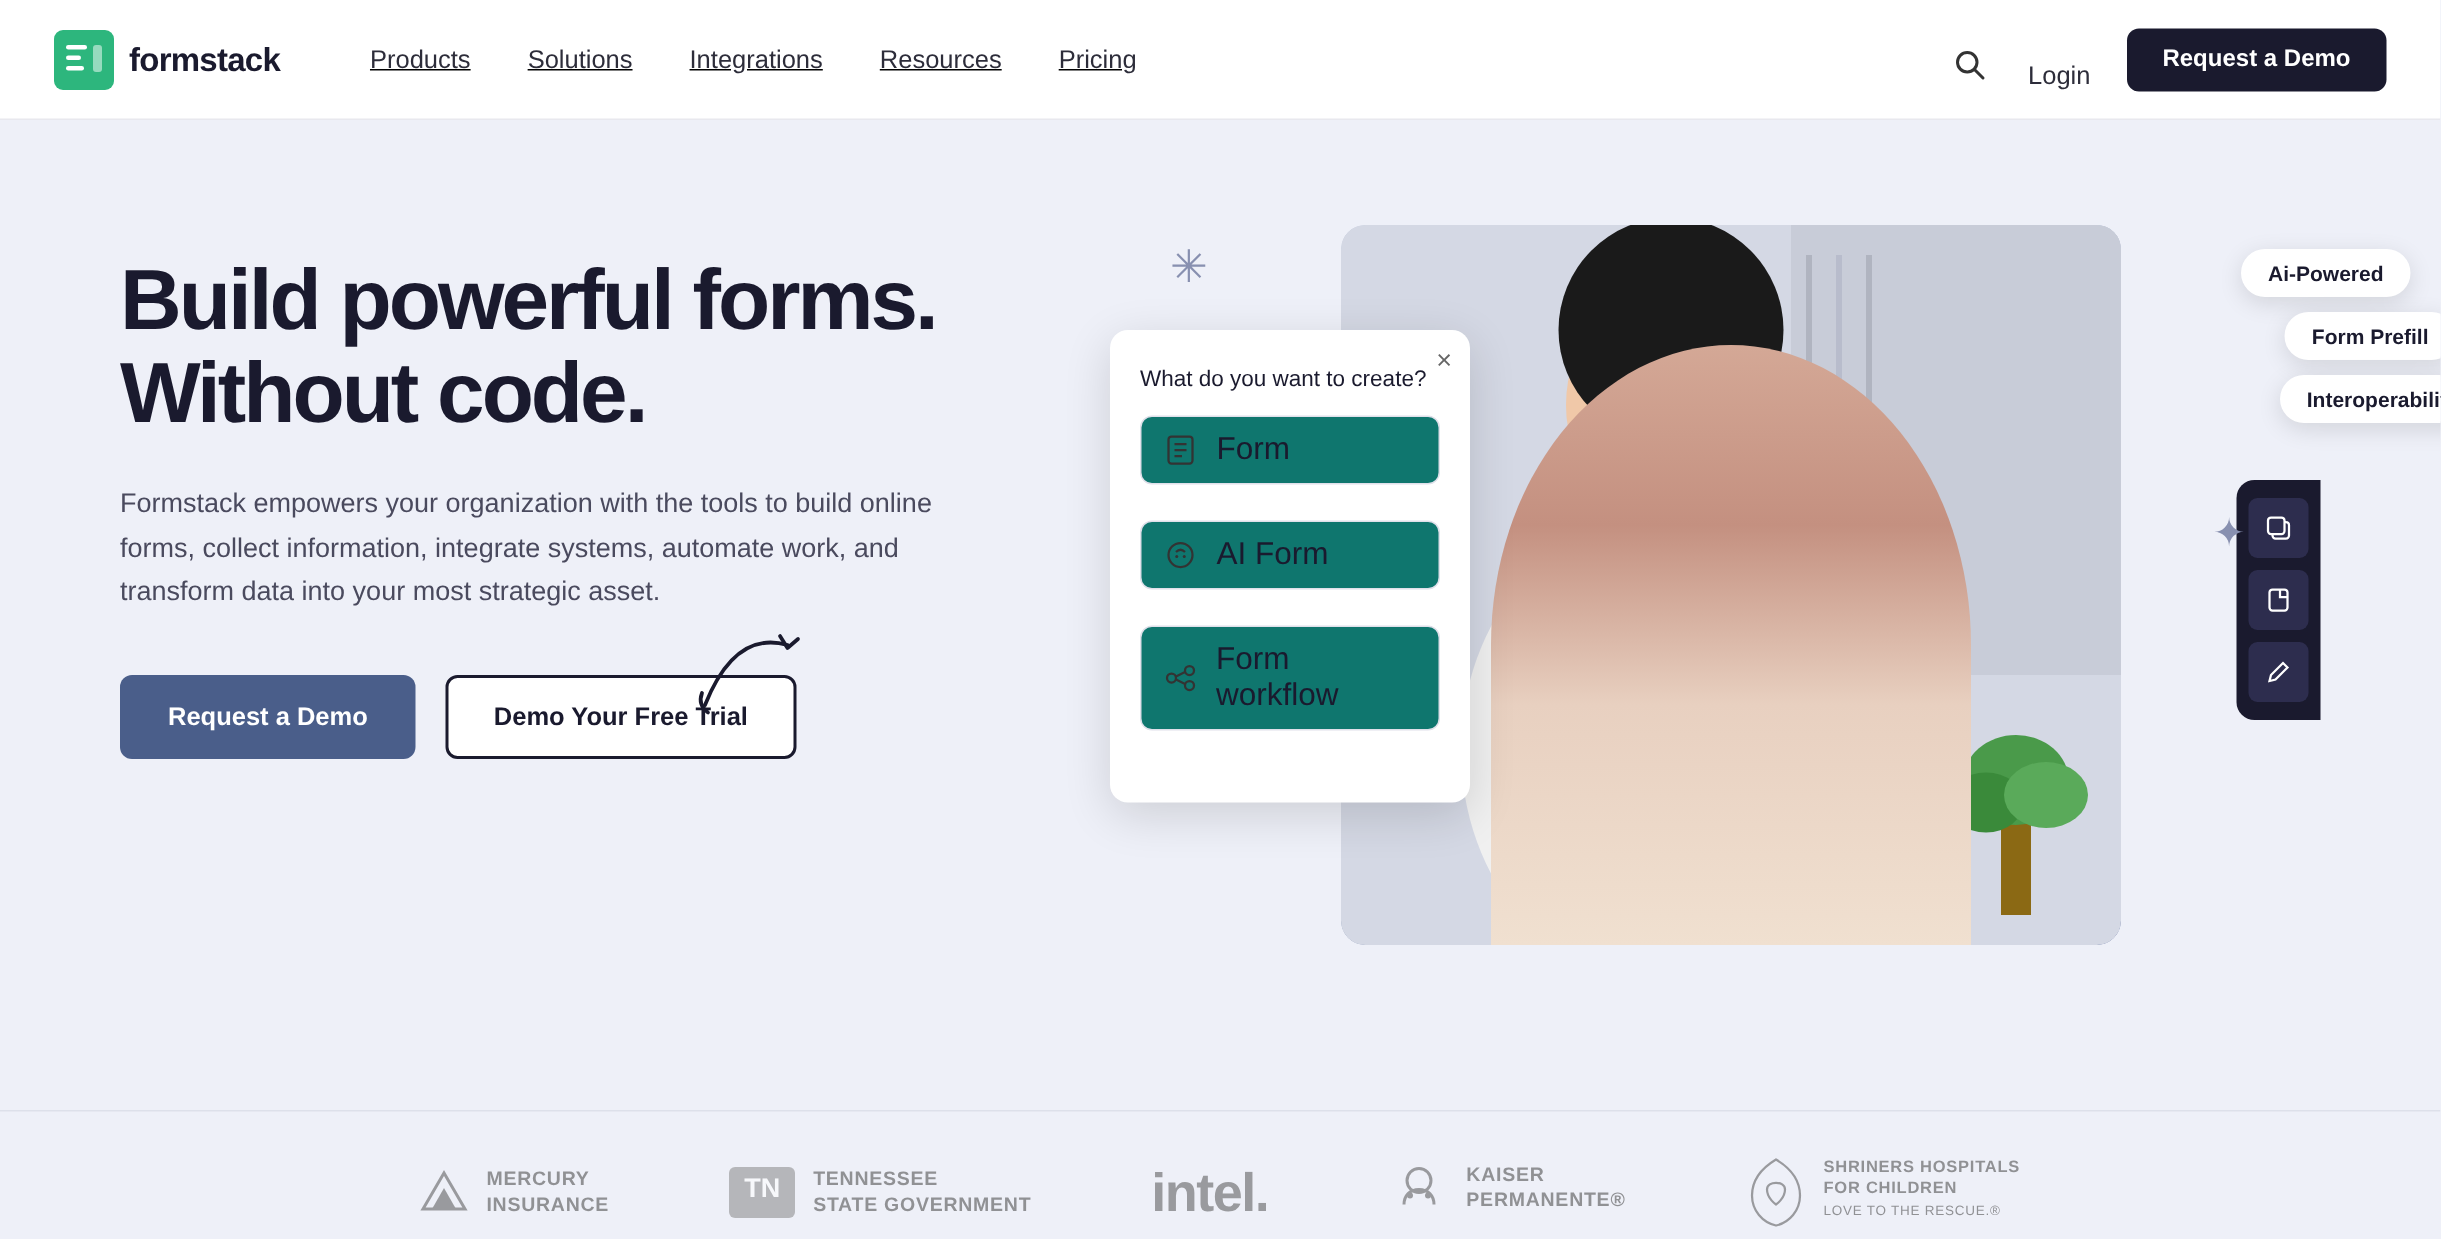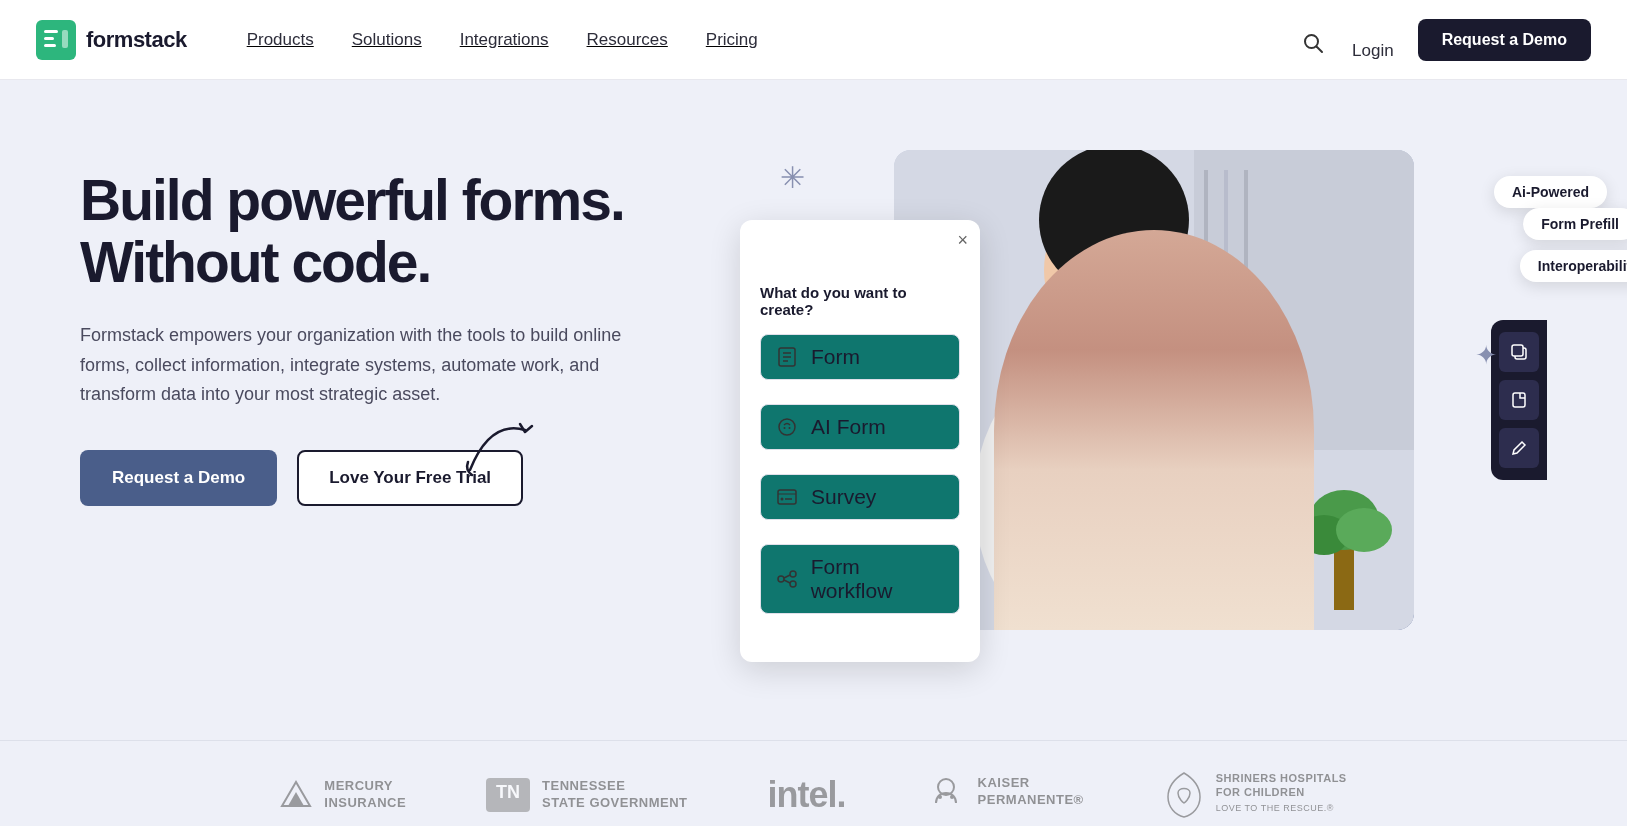--- a/index.html
+++ b/index.html
@@ -188,24 +188,23 @@
       right: 12px;
       top: 10px;
       background: none;
       border: none;
       font-size: 18px;
       cursor: pointer;
       color: #666;
     }
     .dialog-title {
       font-size: 15px;
-      font-weight: 700;
+      font-weight: 400;
       color: #1a1a2e;
       margin-bottom: 16px;
-      margin-top: 40px;
     }
     .dialog-option {
       display: flex;
       align-items: center;
       gap: 12px;
       padding: 10px 14px;
       border: 1px solid #e0e0ea;
       border-radius: 8px;
       margin-bottom: 24px;
       cursor: pointer;
@@ -220,21 +219,21 @@
       display: flex;
       align-items: center;
       justify-content: center;
       font-size: 16px;
     }
 
     
     .badge-ai {
       position: absolute;
       right: -60px;
-      top: 36px;
+      top: 26px;
       background: #fff;
       border-radius: 24px;
       padding: 8px 18px;
       font-size: 14px;
       font-weight: 600;
       color: #1a1a2e;
       box-shadow: 0 4px 16px rgba(0,0,0,0.12);
       white-space: nowrap;
       z-index: 25;
     }
@@ -375,21 +374,21 @@
 <section class="hero">
 
   <div class="hero-left">
     <h1 class="hero-headline">
       <span>Build powerful forms.</span><br>
       <span>Without code.</span>
     </h1>
     <p class="hero-subtext">Formstack empowers your organization with the tools to build online forms, collect information, integrate systems, automate work, and transform data into your most strategic asset.</p>
     <div class="hero-buttons">
       <button class="btn-demo">Request a Demo</button>
-      <button class="btn-trial">Love Your Free Trial</button>
+      <button class="btn-trial">Demo Your Free Trial</button>
 
       <svg style="position:absolute;left:380px;top:-40px;" width="80" height="70" viewBox="0 0 80 70" fill="none">
         <path d="M10 60 Q 30 10 65 20" stroke="#1a1a2e" stroke-width="2.5" fill="none" stroke-linecap="round"></path>
         <path d="M60 14 L65 22 L72 16" stroke="#1a1a2e" stroke-width="2.5" fill="none" stroke-linecap="round" stroke-linejoin="round"></path>
         <path d="M8 52 Q 5 60 12 65" stroke="#1a1a2e" stroke-width="2.5" fill="none" stroke-linecap="round"></path>
       </svg>
     </div>
   </div>
 
   <div class="hero-right">
@@ -448,31 +447,20 @@
               <path d="M8 9 Q11 6 14 9" stroke="#333" stroke-width="1.5" fill="none"></path>
               <circle cx="8.5" cy="12" r="1" fill="#333"></circle>
               <circle cx="13.5" cy="12" r="1" fill="#333"></circle>
             </svg>
         </span>
         <span>AI Form</span>
       </div>
       <div class="dialog-option">
         <span class="dialog-option-icon">
           <svg width="22" height="22" viewBox="0 0 22 22" fill="none">
-              <rect x="2" y="4" width="18" height="14" rx="2" stroke="#333" stroke-width="1.5"></rect>
-              <path d="M2 8h18" stroke="#333" stroke-width="1"></path>
-              <circle cx="6" cy="13" r="1.5" fill="#333"></circle>
-              <line x1="9" y1="13" x2="16" y2="13" stroke="#333" stroke-width="1.5"></line>
-            </svg>
-        </span>
-        <span>Survey</span>
-      </div>
-      <div class="dialog-option">
-        <span class="dialog-option-icon">
-          <svg width="22" height="22" viewBox="0 0 22 22" fill="none">
               <circle cx="5" cy="11" r="3" stroke="#333" stroke-width="1.5"></circle>
               <circle cx="17" cy="6" r="3" stroke="#333" stroke-width="1.5"></circle>
               <circle cx="17" cy="16" r="3" stroke="#333" stroke-width="1.5"></circle>
               <line x1="8" y1="10" x2="14" y2="7" stroke="#333" stroke-width="1.5"></line>
               <line x1="8" y1="12" x2="14" y2="15" stroke="#333" stroke-width="1.5"></line>
             </svg>
         </span>
         <span>Form workflow</span>
       </div>
     </div>

